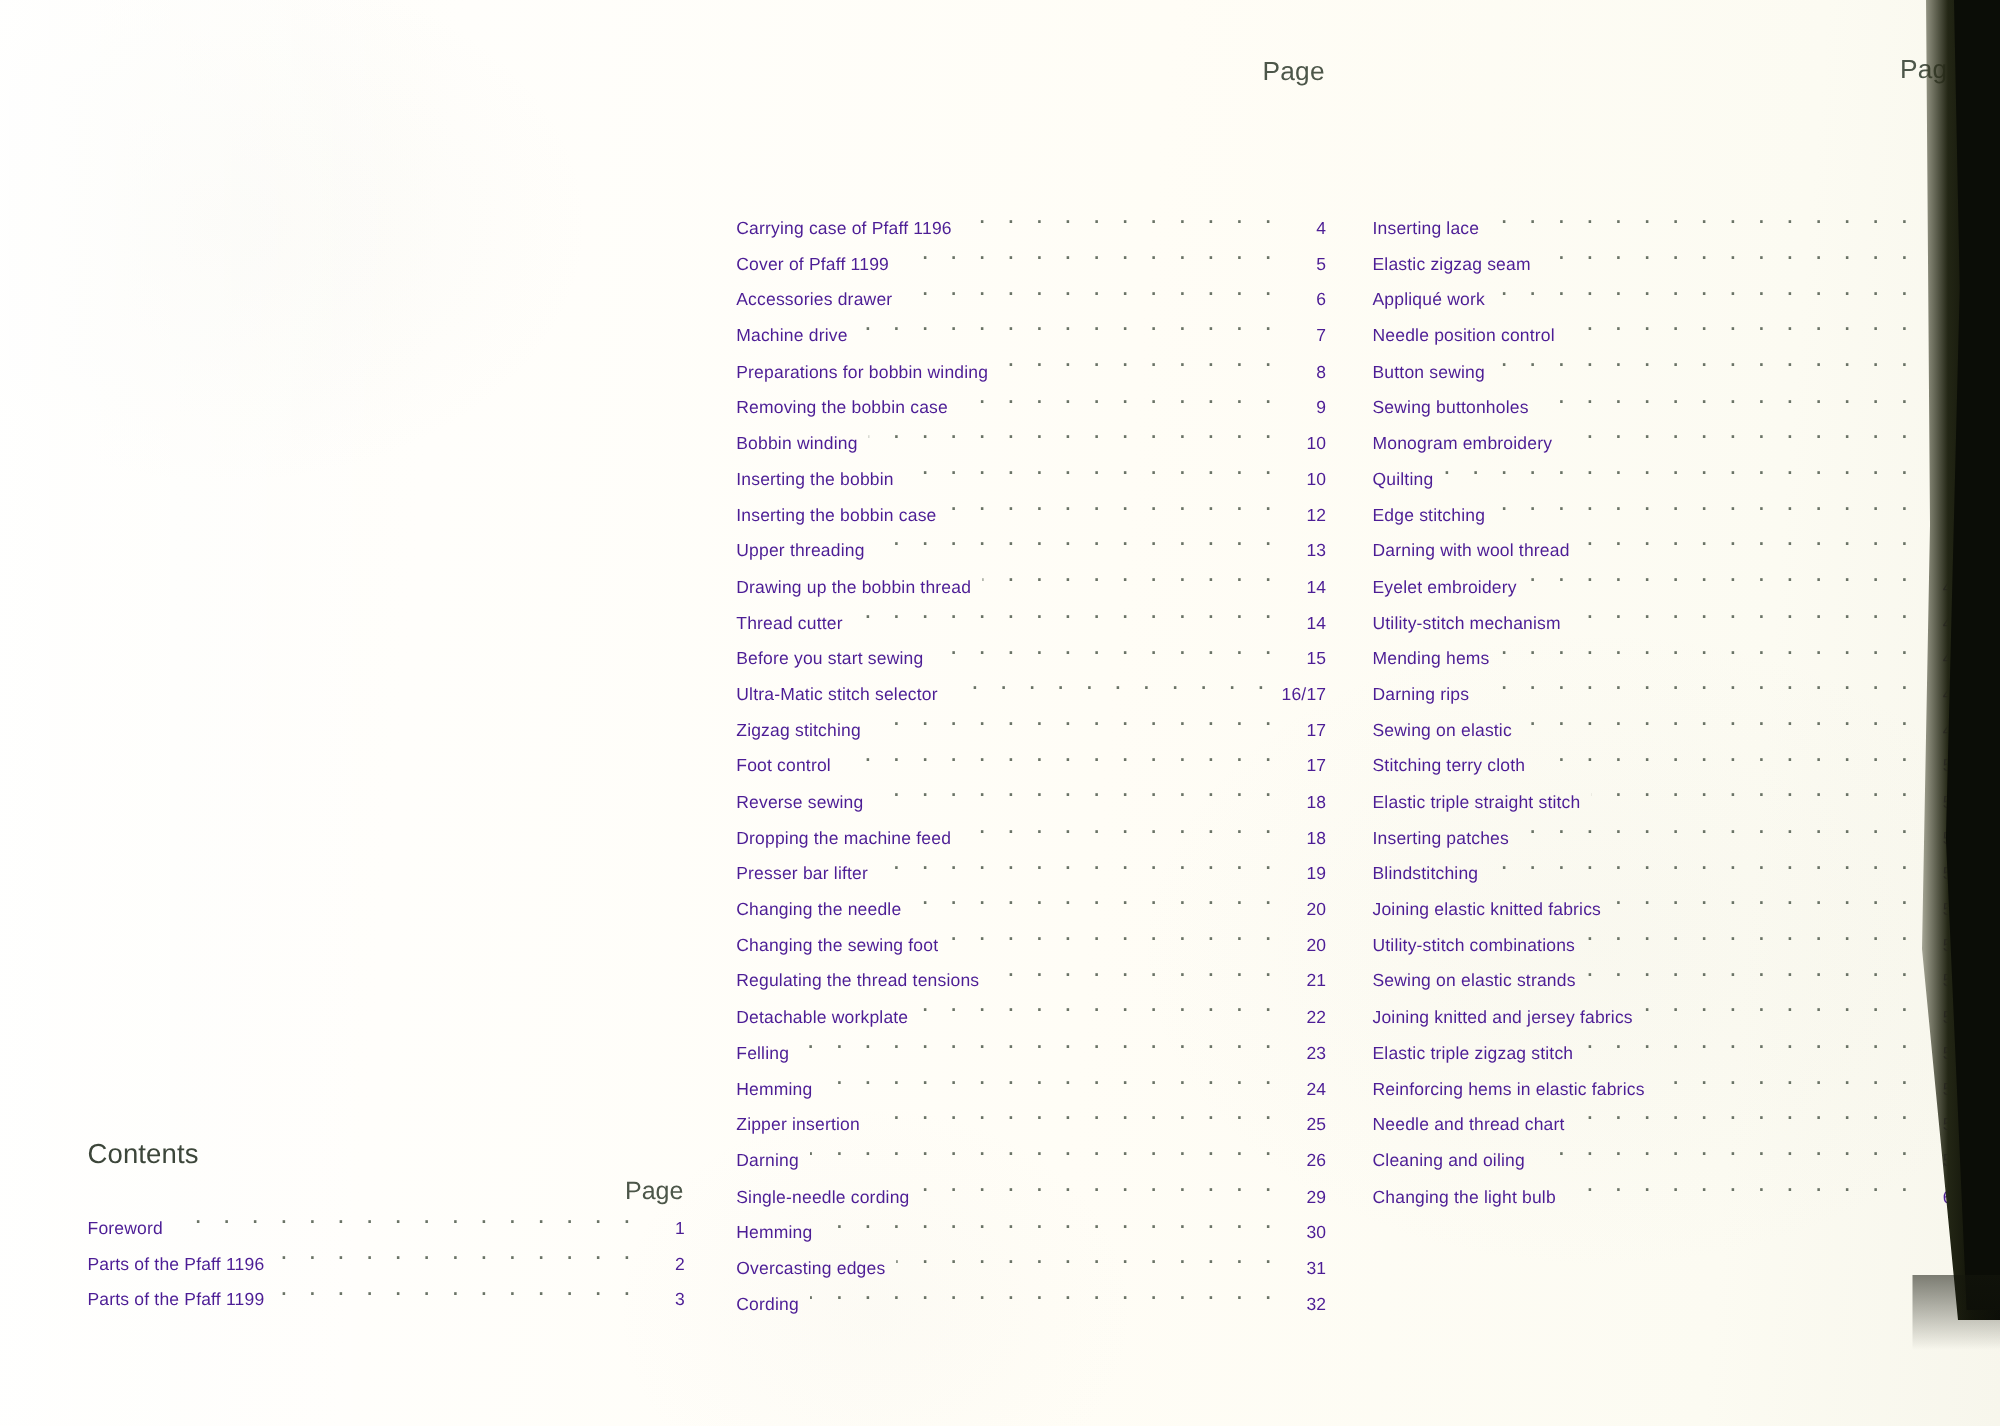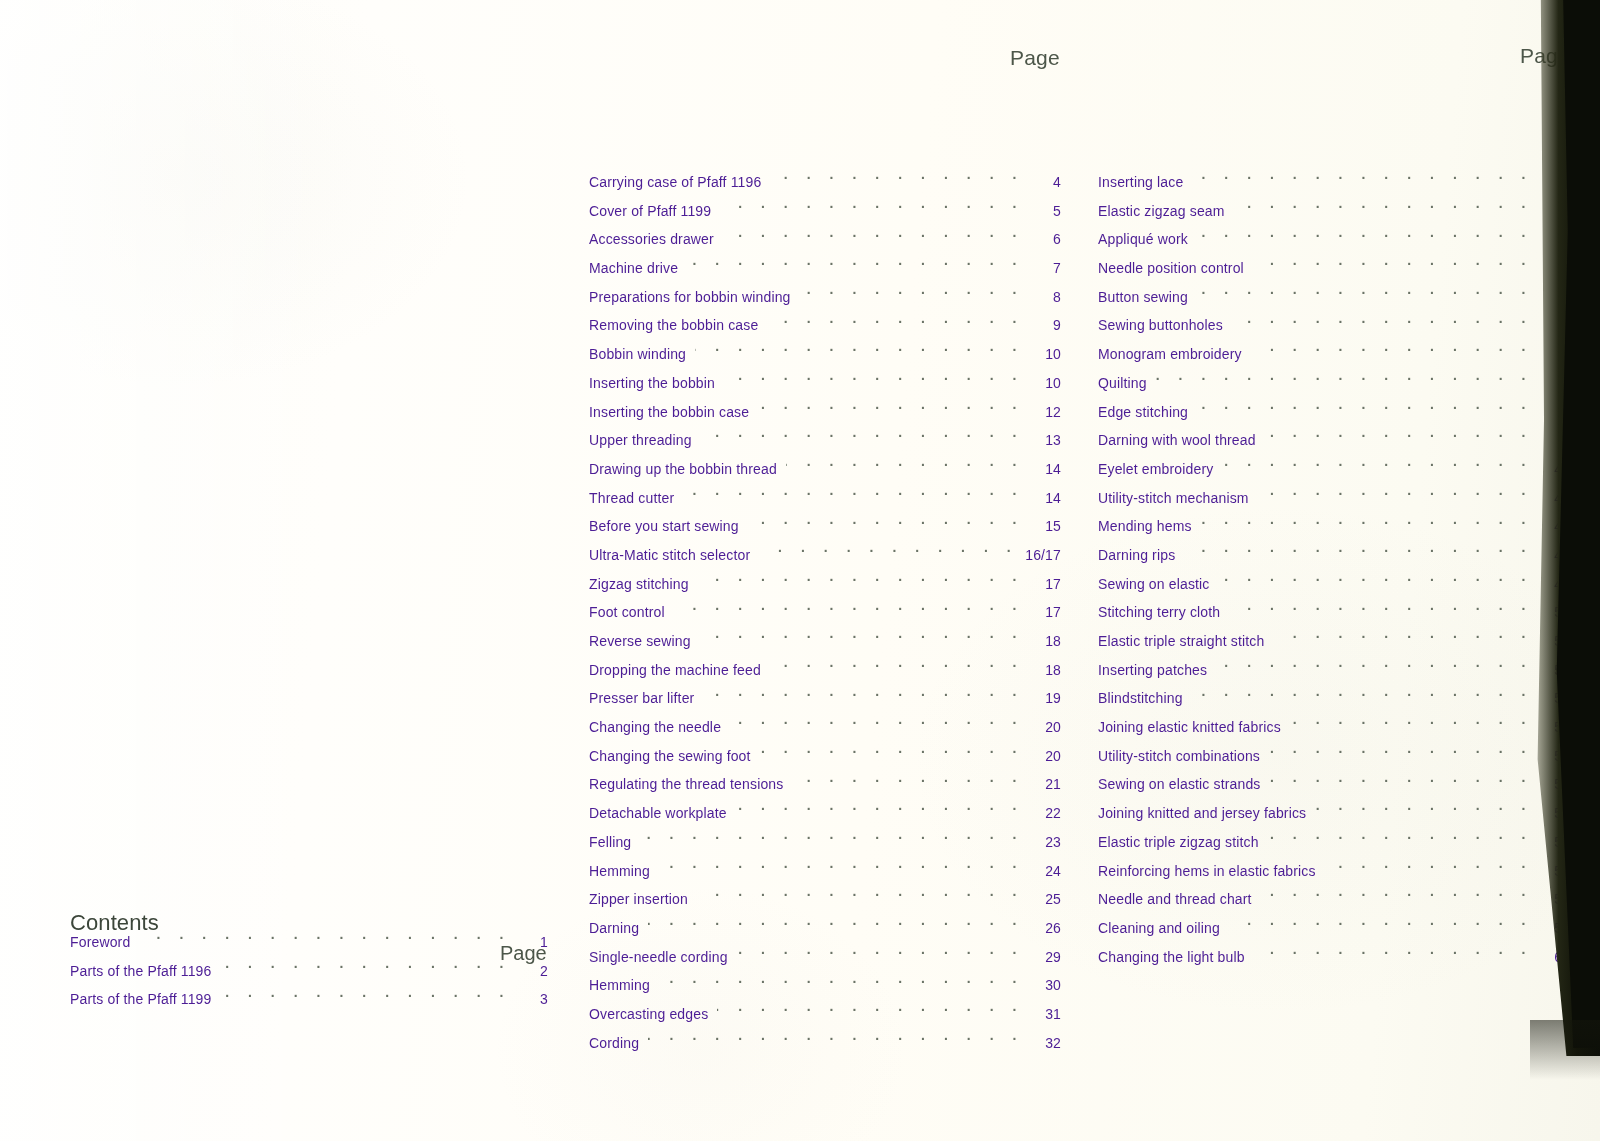--- a/index.html
+++ b/index.html
@@ -118,21 +118,21 @@
   }
 
   
   .toc-col {
     position: absolute;
     font-size: 14px;
     line-height: 28.7px;
     color: #4c1d95;
     letter-spacing: 0.15px;
   }
-  #col-left  { left: 70px;   top: 928px; width: 478px; }
+  #col-left  { left: 70px;   top: 968px; width: 478px; }
   #col-mid   { left: 589px;  top: 168px; width: 472px; }
   #col-right { left: 1098px; top: 168px; width: 472px; }
 
   .toc-row {
     display: flex;
     align-items: baseline;
     white-space: nowrap;
     height: 28.7px;
   }
   .toc-label {

